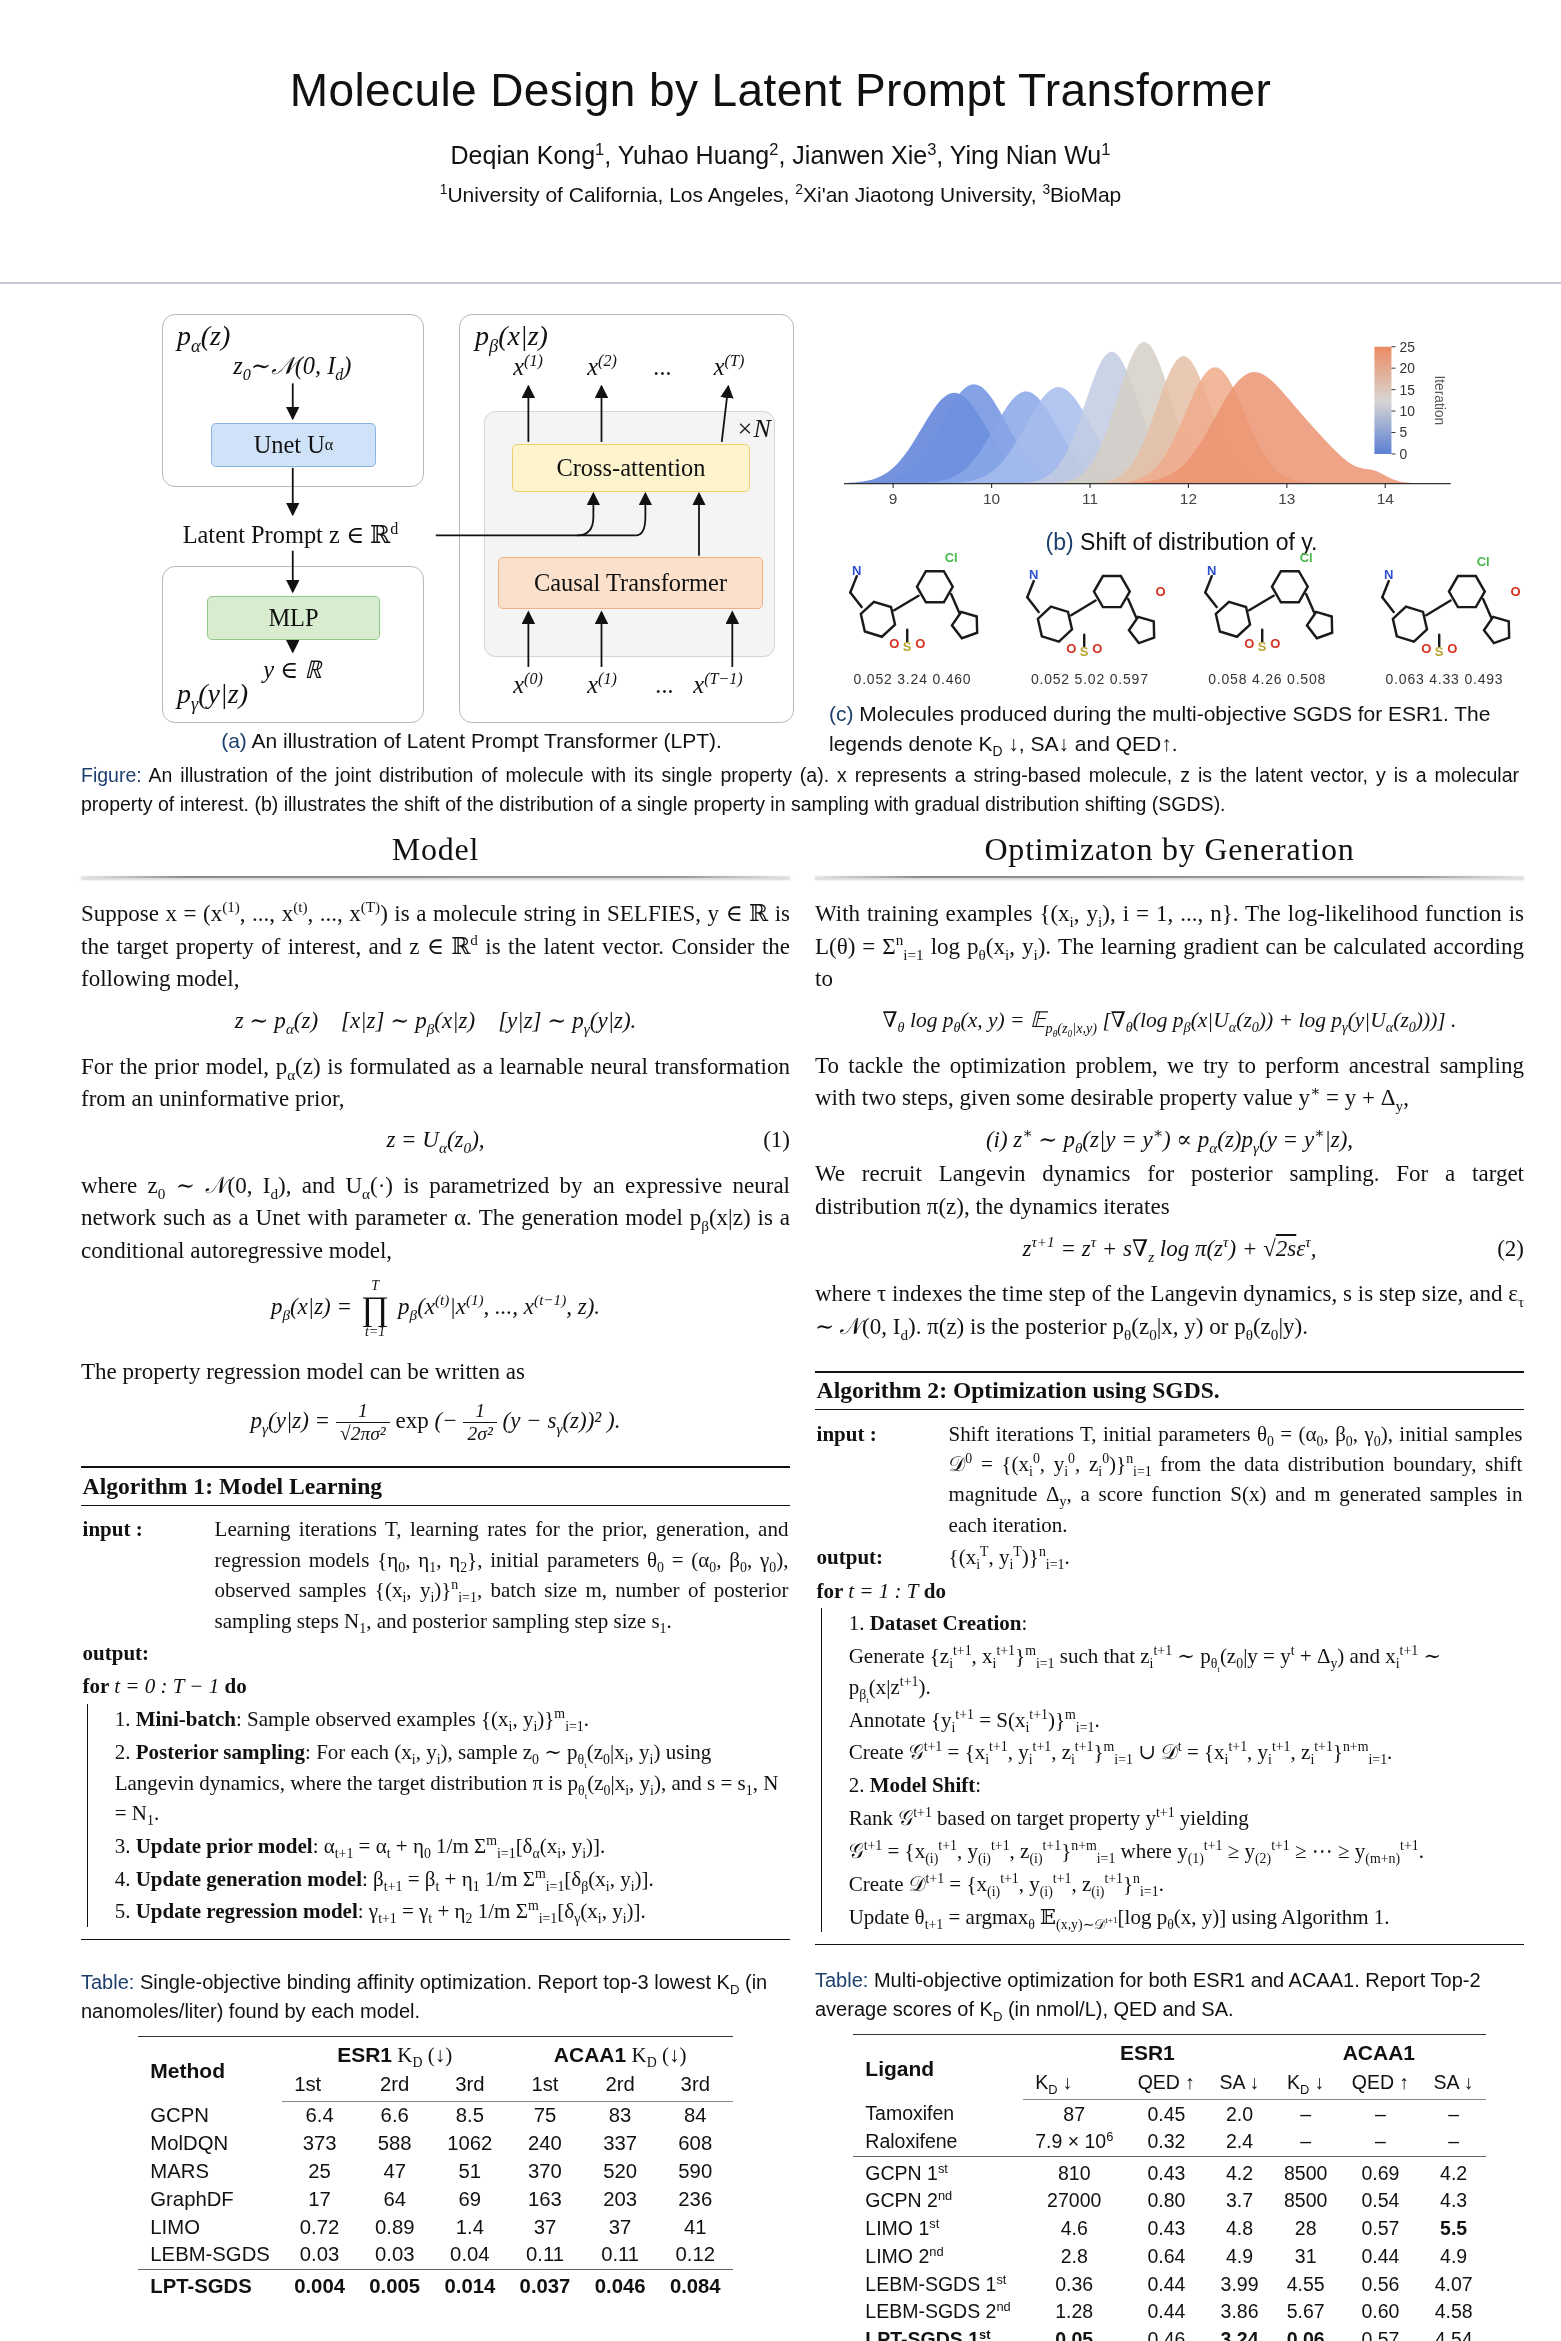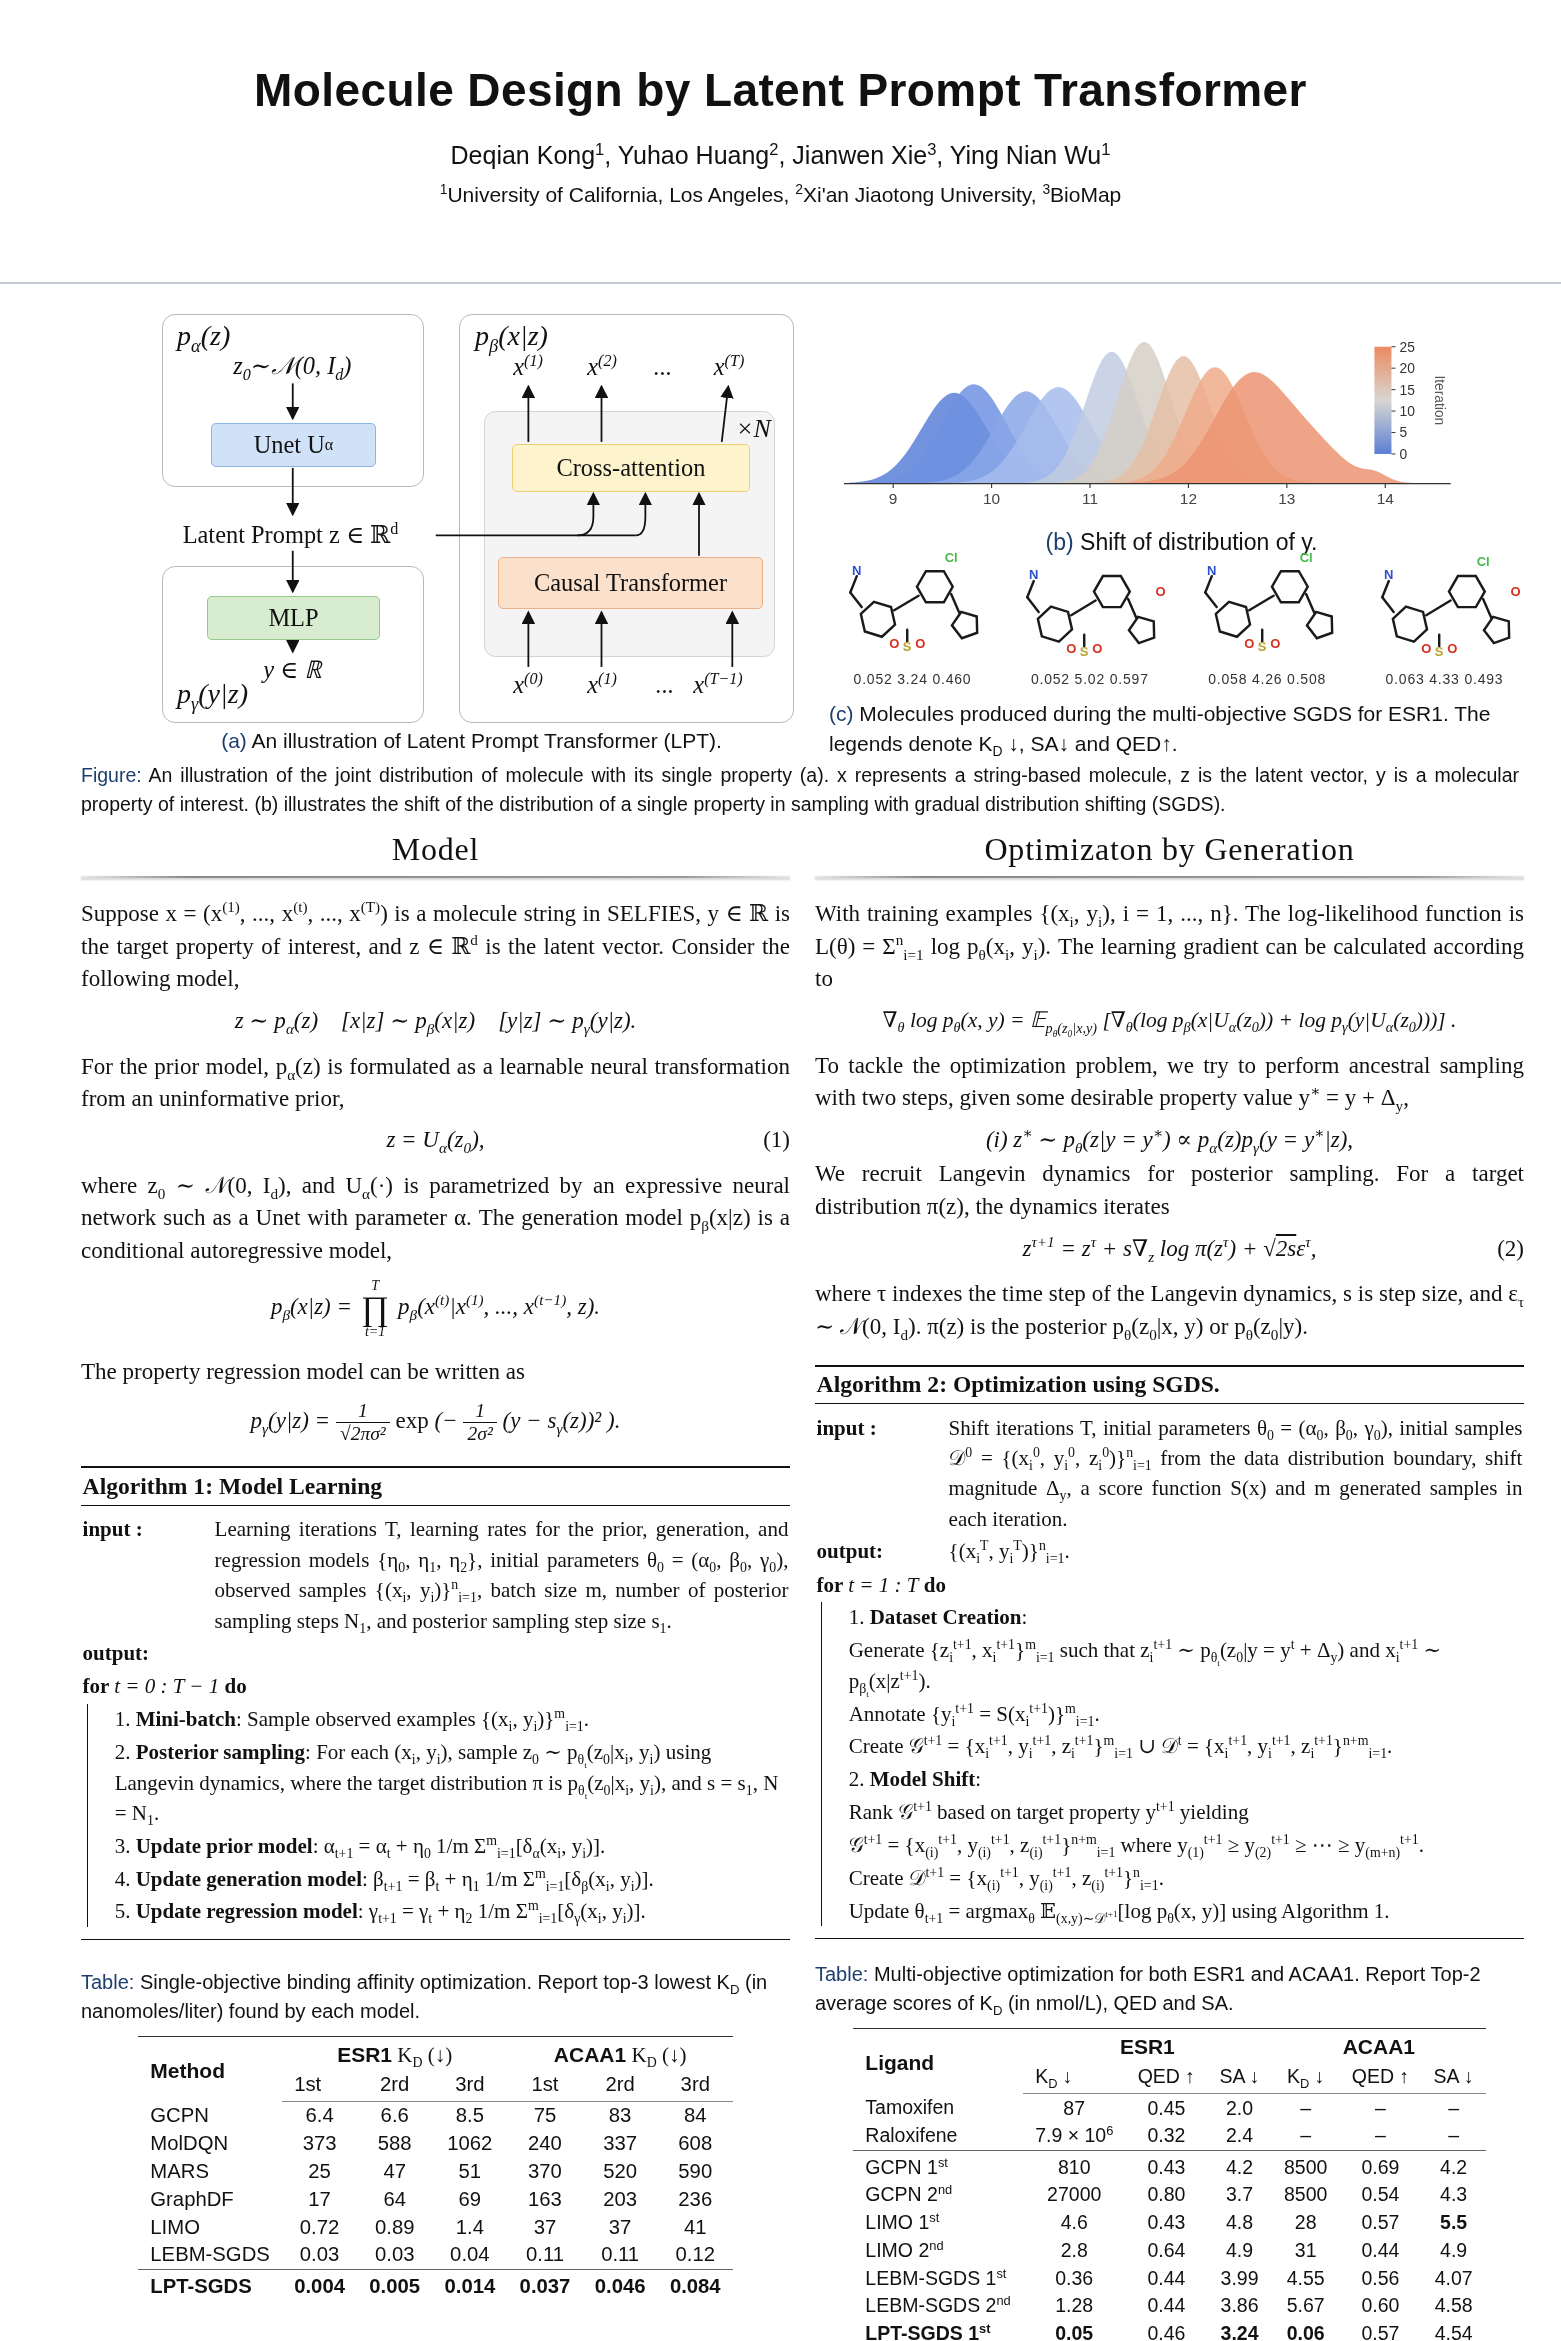--- a/index.html
+++ b/index.html
@@ -3,21 +3,21 @@
 <meta charset="utf-8">
 <style>
   html,body{margin:0;padding:0;background:#fff;}
   .page{position:relative;width:1561px;height:2342px;background:#fff;overflow:hidden;
         font-family:"Liberation Serif","DejaVu Serif",serif;color:#111;}
   .navy{color:#1c3f6e;}
   .b{font-weight:bold;}
   sub,sup{font-size:66%;line-height:0;}
   
   .hdr{position:absolute;left:0;top:0;width:1561px;text-align:center;}
-  .title{margin-top:63px;font-size:46px;font-weight:bold;letter-spacing:0.4px;
+  .title{margin-top:63px;font-size:46px;font-weight:normal;letter-spacing:0.4px;
          font-family:"Liberation Sans","DejaVu Sans",sans-serif;}
   .authors{margin-top:24.4px;font-size:25px;font-family:"Liberation Sans","DejaVu Sans",sans-serif;}
   .affil{margin-top:13px;font-size:21px;font-family:"Liberation Sans","DejaVu Sans",sans-serif;}
   .hr{position:absolute;left:0;top:282px;width:1561px;height:1.6px;background:#c3c9d4;}
   
   .panelA{position:absolute;left:138px;top:307px;width:667px;height:416px;font-size:24.4px;}
   .obox{position:absolute;border:1.6px solid #b9b9b9;border-radius:13px;background:#fff;}
   .ibox{position:absolute;border-radius:11.4px;background:#f4f4f4;border:1.2px solid #d4d4d4;}
   .nodebox{position:absolute;display:flex;align-items:center;justify-content:center;
            border-radius:4.9px;font-size:24.4px;}
@@ -428,21 +428,21 @@
     <div class="eq" style="font-size:21.5px;">∇<sub>θ</sub> log p<sub>θ</sub>(x, y) = 𝔼<sub>p<sub>θ</sub>(z<sub>0</sub>|x,y)</sub> [∇<sub>θ</sub>(log p<sub>β</sub>(x|U<sub>α</sub>(z<sub>0</sub>)) + log p<sub>γ</sub>(y|U<sub>α</sub>(z<sub>0</sub>)))] .</div>
     <p>To tackle the optimization problem, we try to perform ancestral sampling with two steps, given some desirable property value y<sup>∗</sup> = y + Δ<sub>y</sub>,</p>
     <div class="eq" style="margin-bottom:4.9px;">(i) z<sup>∗</sup> ∼ p<sub>θ</sub>(z|y = y<sup>∗</sup>) ∝ p<sub>α</sub>(z)p<sub>γ</sub>(y = y<sup>∗</sup>|z),</div>
     <p>We recruit Langevin dynamics for posterior sampling. For a target distribution π(z), the dynamics iterates</p>
     <div class="eq">
       <span>z<sup>τ+1</sup> = z<sup>τ</sup> + s∇<sub>z</sub> log π(z<sup>τ</sup>) + </span><span>√</span><span class="ol">2s</span><span>ε<sup>τ</sup>,</span>
       <span class="eqnum">(2)</span>
     </div>
     <p>where τ indexes the time step of the Langevin dynamics, s is step size, and ε<sub>τ</sub> ∼ 𝒩(0, I<sub>d</sub>). π(z) is the posterior p<sub>θ</sub>(z<sub>0</sub>|x, y) or p<sub>θ</sub>(z<sub>0</sub>|y).</p>
 
-    <div class="algo" style="margin-top:21px;">
+    <div class="algo" style="margin-top:27px;">
       <div class="atitle">Algorithm 2: Optimization using SGDS.</div>
       <div class="abody">
         <div class="iorow">
           <span class="lab">input  :</span>
           <span class="txt">Shift iterations T, initial parameters θ<sub>0</sub> = (α<sub>0</sub>, β<sub>0</sub>, γ<sub>0</sub>), initial samples 𝒟<sup>0</sup> = {(x<sub>i</sub><sup>0</sup>, y<sub>i</sub><sup>0</sup>, z<sub>i</sub><sup>0</sup>)}<sup>n</sup><sub>i=1</sub> from the data distribution boundary, shift magnitude Δ<sub>y</sub>, a score function S(x) and m generated samples in each iteration.</span>
         </div>
         <div class="iorow">
           <span class="lab">output:</span>
           <span class="txt" style="text-align:left;">{(x<sub>i</sub><sup>T</sup>, y<sub>i</sub><sup>T</sup>)}<sup>n</sup><sub>i=1</sub>.</span>
         </div>

